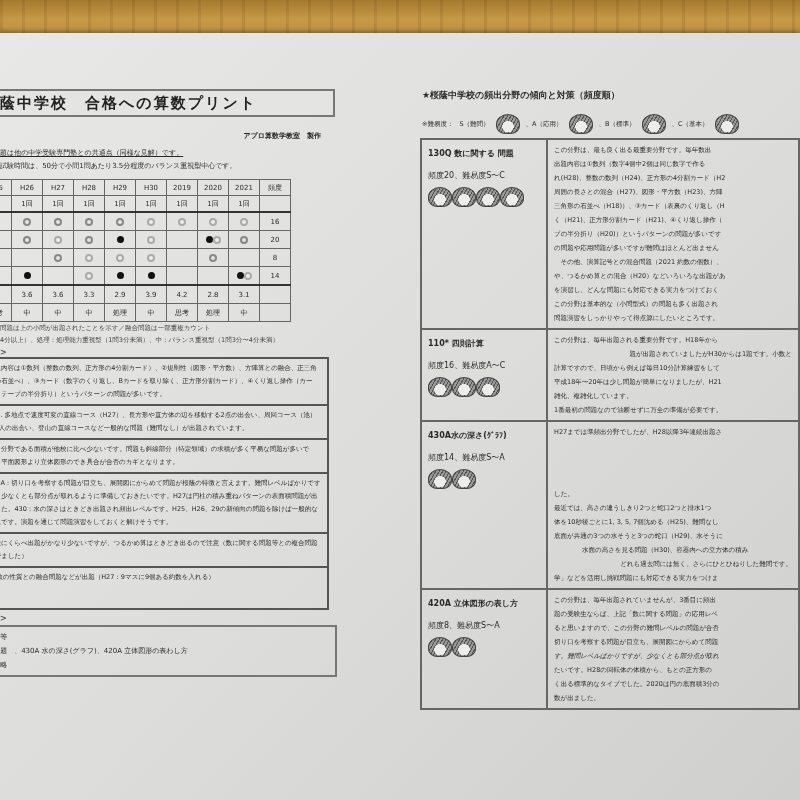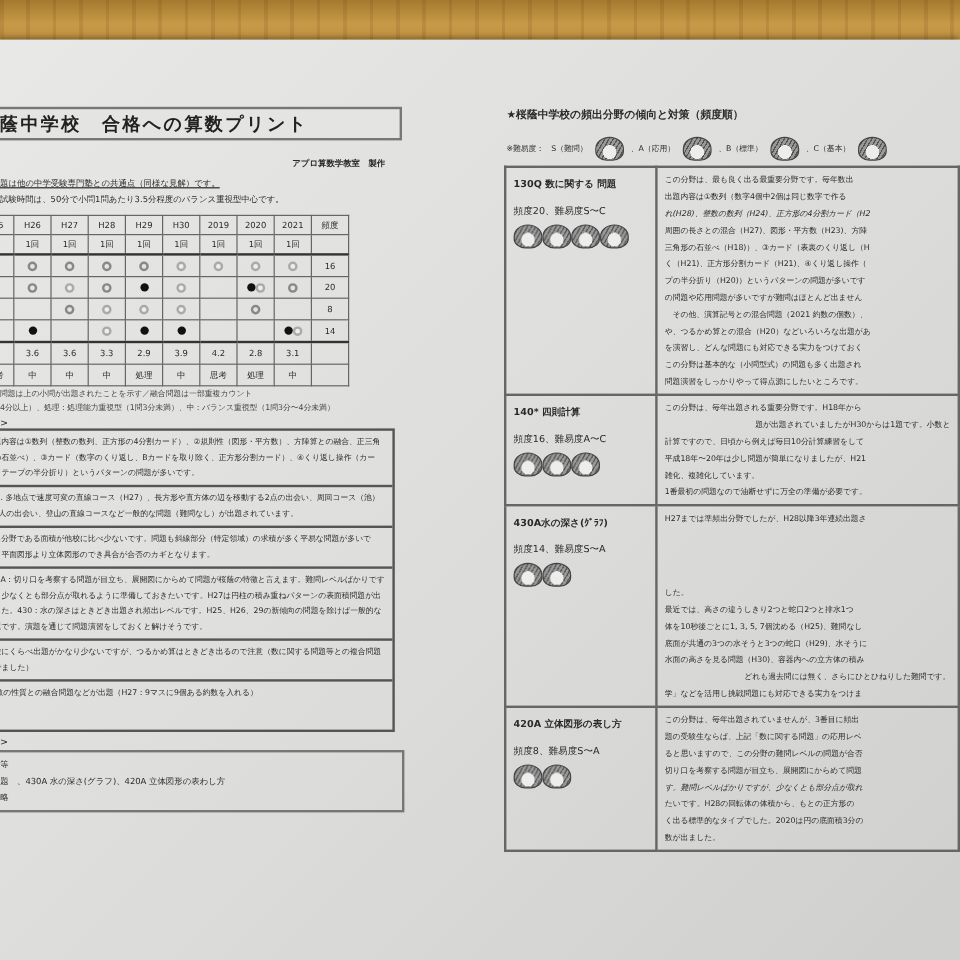--- a/index.html
+++ b/index.html
@@ -195,36 +195,36 @@
       <tbody id="topic-rows">
           <tr>
             <td class="l">
               <div class="t-name">130Q 数に関する 問題</div>
               <div class="t-freq">頻度20、難易度S〜C</div>
               <div class="faces"><span class="face"></span><span class="face"></span><span class="face"></span><span class="face"></span></div>
             </td>
             <td class="r">
               <div style="white-space: nowrap; overflow: hidden;">この分野は、最も良く出る最重要分野です。毎年数出</div>
               <div style="white-space: nowrap; overflow: hidden;">出題内容は①数列（数字4個中2個は同じ数字で作る</div>
-              <div style="white-space: nowrap; overflow: hidden; font-style: italic;">れ(H28)、整数の数列（H24)、正方形の4分割カード（H2</div>
+              <div style="white-space: nowrap; overflow: hidden;">れ(H28)、整数の数列（H24)、正方形の4分割カード（H2</div>
               <div style="white-space: nowrap; overflow: hidden;">周囲の長さとの混合（H27)、図形・平方数（H23)、方陣</div>
               <div style="white-space: nowrap; overflow: hidden;">三角形の石並べ（H18)）、③カード（表裏のくり返し（H</div>
               <div style="white-space: nowrap; overflow: hidden;">く（H21)、正方形分割カード（H21)、④くり返し操作（</div>
               <div style="white-space: nowrap; overflow: hidden;">プの半分折り（H20)）というパターンの問題が多いです</div>
               <div style="white-space: nowrap; overflow: hidden;">の問題や応用問題が多いですが難問はほとんど出ません</div>
               <div style="white-space: nowrap; overflow: hidden;">　その他、演算記号との混合問題（2021 約数の個数）、</div>
               <div style="white-space: nowrap; overflow: hidden;">や、つるかめ算との混合（H20）などいろいろな出題があ</div>
               <div style="white-space: nowrap; overflow: hidden;">を演習し、どんな問題にも対応できる実力をつけておく</div>
               <div style="white-space: nowrap; overflow: hidden;">この分野は基本的な（小問型式）の問題も多く出題され</div>
               <div style="white-space: nowrap; overflow: hidden;">問題演習をしっかりやって得点源にしたいところです。</div>
             </td>
           </tr>
           <tr>
             <td class="l">
-              <div class="t-name">140* 四則計算</div>
+              <div class="t-name">110* 四則計算</div>
               <div class="t-freq">頻度16、難易度A〜C</div>
               <div class="faces"><span class="face"></span><span class="face"></span><span class="face"></span></div>
             </td>
             <td class="r">
               <div style="white-space: nowrap; overflow: hidden;">この分野は、毎年出題される重要分野です。H18年から</div>
               <div style="white-space: nowrap; overflow: hidden; text-align: right;">題が出題されていましたがH30からは1題です。小数と</div>
               <div style="white-space: nowrap; overflow: hidden;">計算ですので、日頃から例えば毎日10分計算練習をして</div>
               <div style="white-space: nowrap; overflow: hidden;">平成18年〜20年は少し問題が簡単になりましたが、H21</div>
               <div style="white-space: nowrap; overflow: hidden;">雑化、複雑化しています。</div>
               <div style="white-space: nowrap; overflow: hidden;">1番最初の問題なので油断せずに万全の準備が必要です。</div>
@@ -235,21 +235,21 @@
               <div class="t-name">430A水の深さ(ｸﾞﾗﾌ)</div>
               <div class="t-freq">頻度14、難易度S〜A</div>
               <div class="faces"><span class="face"></span><span class="face"></span></div>
             </td>
             <td class="r">
               <div style="white-space: nowrap; overflow: hidden;">H27までは準頻出分野でしたが、H28以降3年連続出題さ</div>
               <div style="white-space: nowrap; overflow: hidden; margin-top: 48px;">した。</div>
               <div style="white-space: nowrap; overflow: hidden;">最近では、高さの違うしきり2つと蛇口2つと排水1つ</div>
               <div style="white-space: nowrap; overflow: hidden;">体を10秒後ごとに1, 3, 5, 7個沈める（H25)、難問なし</div>
               <div style="white-space: nowrap; overflow: hidden;">底面が共通の3つの水そうと3つの蛇口（H29)、水そうに</div>
-              <div style="white-space: nowrap; overflow: hidden;">水面の高さを見る問題（H30)、容器内への立方体の積み</div>
+              <div style="white-space: nowrap; overflow: hidden; margin-left: 28px;">水面の高さを見る問題（H30)、容器内への立方体の積み</div>
               <div style="white-space: nowrap; overflow: hidden; text-align: right;">どれも過去問には無く、さらにひとひねりした難問です。</div>
               <div style="white-space: nowrap; overflow: hidden;">学」などを活用し挑戦問題にも対応できる実力をつけま</div>
             </td>
           </tr>
           <tr>
             <td class="l">
               <div class="t-name">420A 立体図形の表し方</div>
               <div class="t-freq">頻度8、難易度S〜A</div>
               <div class="faces"><span class="face"></span><span class="face"></span></div>
             </td>

